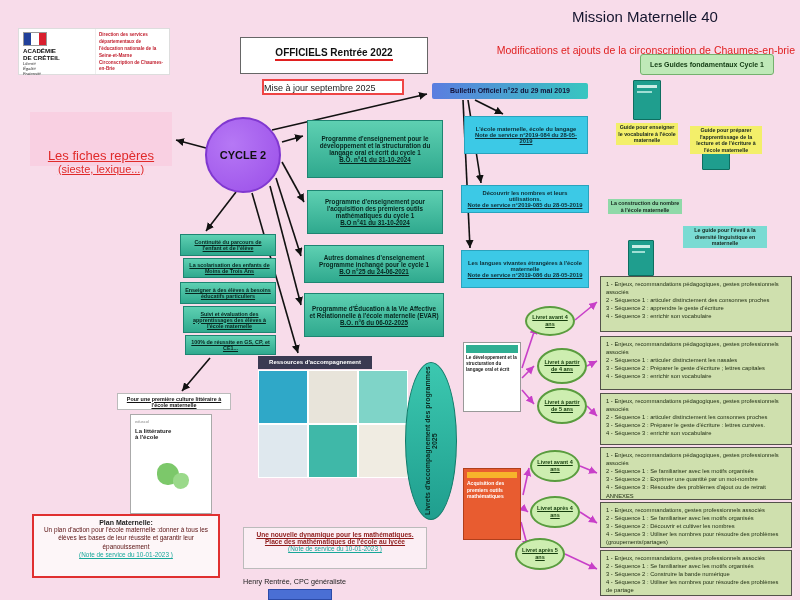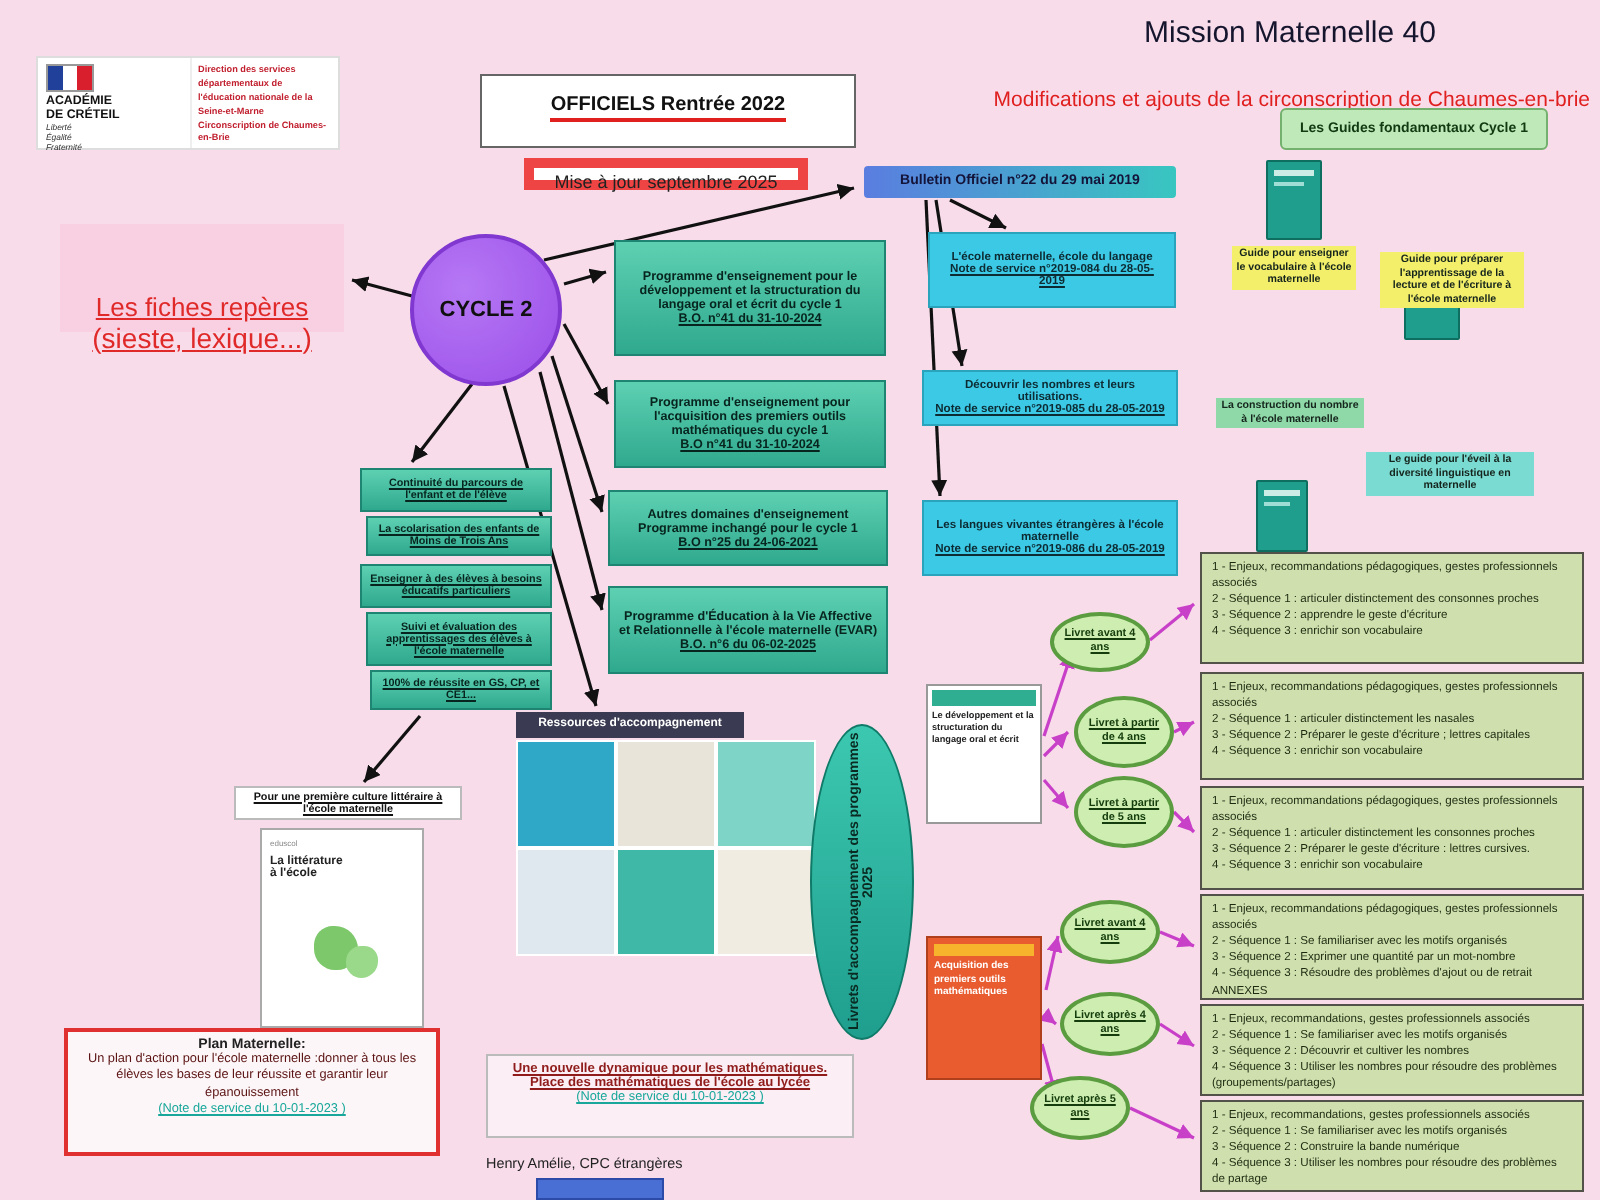--- a/index.html
+++ b/index.html
@@ -80,27 +80,27 @@
     </div>
     <div style="flex:1;border-left:1px solid #eee;padding:3px;font-size:4.6px;color:#c11f2e;font-weight:bold;line-height:1.5;">Direction des services départementaux de l'éducation nationale de la Seine-et-Marne Circonscription de Chaumes-en-Brie</div>
   </div>
 
   <div class="abs" style="left:500px;top:8px;width:290px;text-align:center;font-size:15px;color:#15152e;">Mission Maternelle 40</div>
   <div class="abs" style="left:445px;top:44px;width:350px;text-align:right;font-size:10.5px;color:#e01f1f;">Modifications et ajouts de la circonscription de Chaumes-en-brie</div>
 
   <div class="abs" style="left:240px;top:37px;width:188px;height:37px;background:#fff;border:1px solid #666;text-align:center;padding-top:4px;">
     <div style="display:inline-block;font-size:10px;font-weight:bold;color:#111;border-bottom:2px solid #e01f1f;padding-bottom:1px;">OFFICIELS  Rentrée 2022</div>
   </div>
-  <div class="abs" style="left:262px;top:79px;width:142px;height:16px;background:#fff;border:5px solid #ef4444;text-align:center;font-size:9px;color:#222;line-height:15px;">Mise à jour septembre 2025</div>
+  <div class="abs" style="left:262px;top:79px;width:142px;height:16px;background:#fff;border:2px solid #ef4444;font-size:9px;color:#222;line-height:15px;">Mise à jour septembre 2025</div>
 
   <div class="abs" style="left:432px;top:83px;width:156px;height:16px;background:linear-gradient(90deg,#5a7de0,#38c6c0);border-radius:2px;text-align:center;font-size:7px;font-weight:bold;color:#14143a;line-height:15px;">Bulletin Officiel n°22 du 29 mai 2019</div>
 
   <div class="abs" style="left:30px;top:112px;width:142px;height:54px;background:#f9d0e2;display:flex;flex-direction:column;justify-content:center;text-align:center;">
     <div style="font-size:13px;color:#e02a2a;text-decoration:underline;margin-top:44px;">Les fiches repères</div>
-    <div style="font-size:14px;color:#e02a2a;text-decoration:underline;">(sieste, lexique...)</div>
+    <div style="font-size:11px;color:#e02a2a;text-decoration:underline;">(sieste, lexique...)</div>
   </div>
 
   <div class="abs" style="left:205px;top:117px;width:76px;height:76px;border-radius:50%;background:radial-gradient(circle at 35% 35%,#b678f5,#9a4ee8);border:2px solid #8038d0;display:flex;align-items:center;justify-content:center;font-size:11px;font-weight:bold;color:#101010;">CYCLE 2</div>
 
   <div class="abs teal-box" style="left:307px;top:120px;width:136px;height:58px;font-size:6.3px;">
     <span>Programme d'enseignement pour le développement et la structuration du langage oral et écrit du cycle 1</span>
     <span class="ref">B.O. n°41 du 31-10-2024</span>
   </div>
   <div class="abs teal-box" style="left:307px;top:190px;width:136px;height:44px;font-size:6.3px;">
     <span>Programme d'enseignement pour l'acquisition des premiers outils mathématiques du cycle 1</span>
@@ -229,17 +229,17 @@
     <div style="font-size:6.4px;color:#5a1212;line-height:1.3;">Un plan d'action pour l'école maternelle :donner à tous les élèves les bases de leur réussite et garantir leur épanouissement</div>
     <div style="font-size:6.4px;color:#18a79a;text-decoration:underline;">(Note de service du 10-01-2023 )</div>
   </div>
 
   <div class="abs" style="left:243px;top:527px;width:184px;height:42px;background:#fbeef4;border:1px solid #bbb;text-align:center;padding:3px 4px;">
     <div style="font-size:6.6px;font-weight:bold;color:#8f1b1b;text-decoration:underline;">Une nouvelle dynamique pour les mathématiques.</div>
     <div style="font-size:6.6px;font-weight:bold;color:#8f1b1b;text-decoration:underline;">Place des mathématiques de l'école au lycée</div>
     <div style="font-size:6.4px;color:#18a79a;text-decoration:underline;">(Note de service du 10-01-2023 )</div>
   </div>
 
-  <div class="abs" style="left:243px;top:577px;width:180px;font-size:7.2px;color:#222;">Henry Amélie, CPC étrangères</div>
+  <div class="abs" style="left:243px;top:577px;width:180px;font-size:7.2px;color:#222;">Henry Rentrée, CPC généraliste</div>
 
   <div class="abs" style="left:268px;top:589px;width:64px;height:11px;background:#4a6fd4;border:1px solid #2c4ba8;"></div>
 
 </div>
 
 </body></html>

